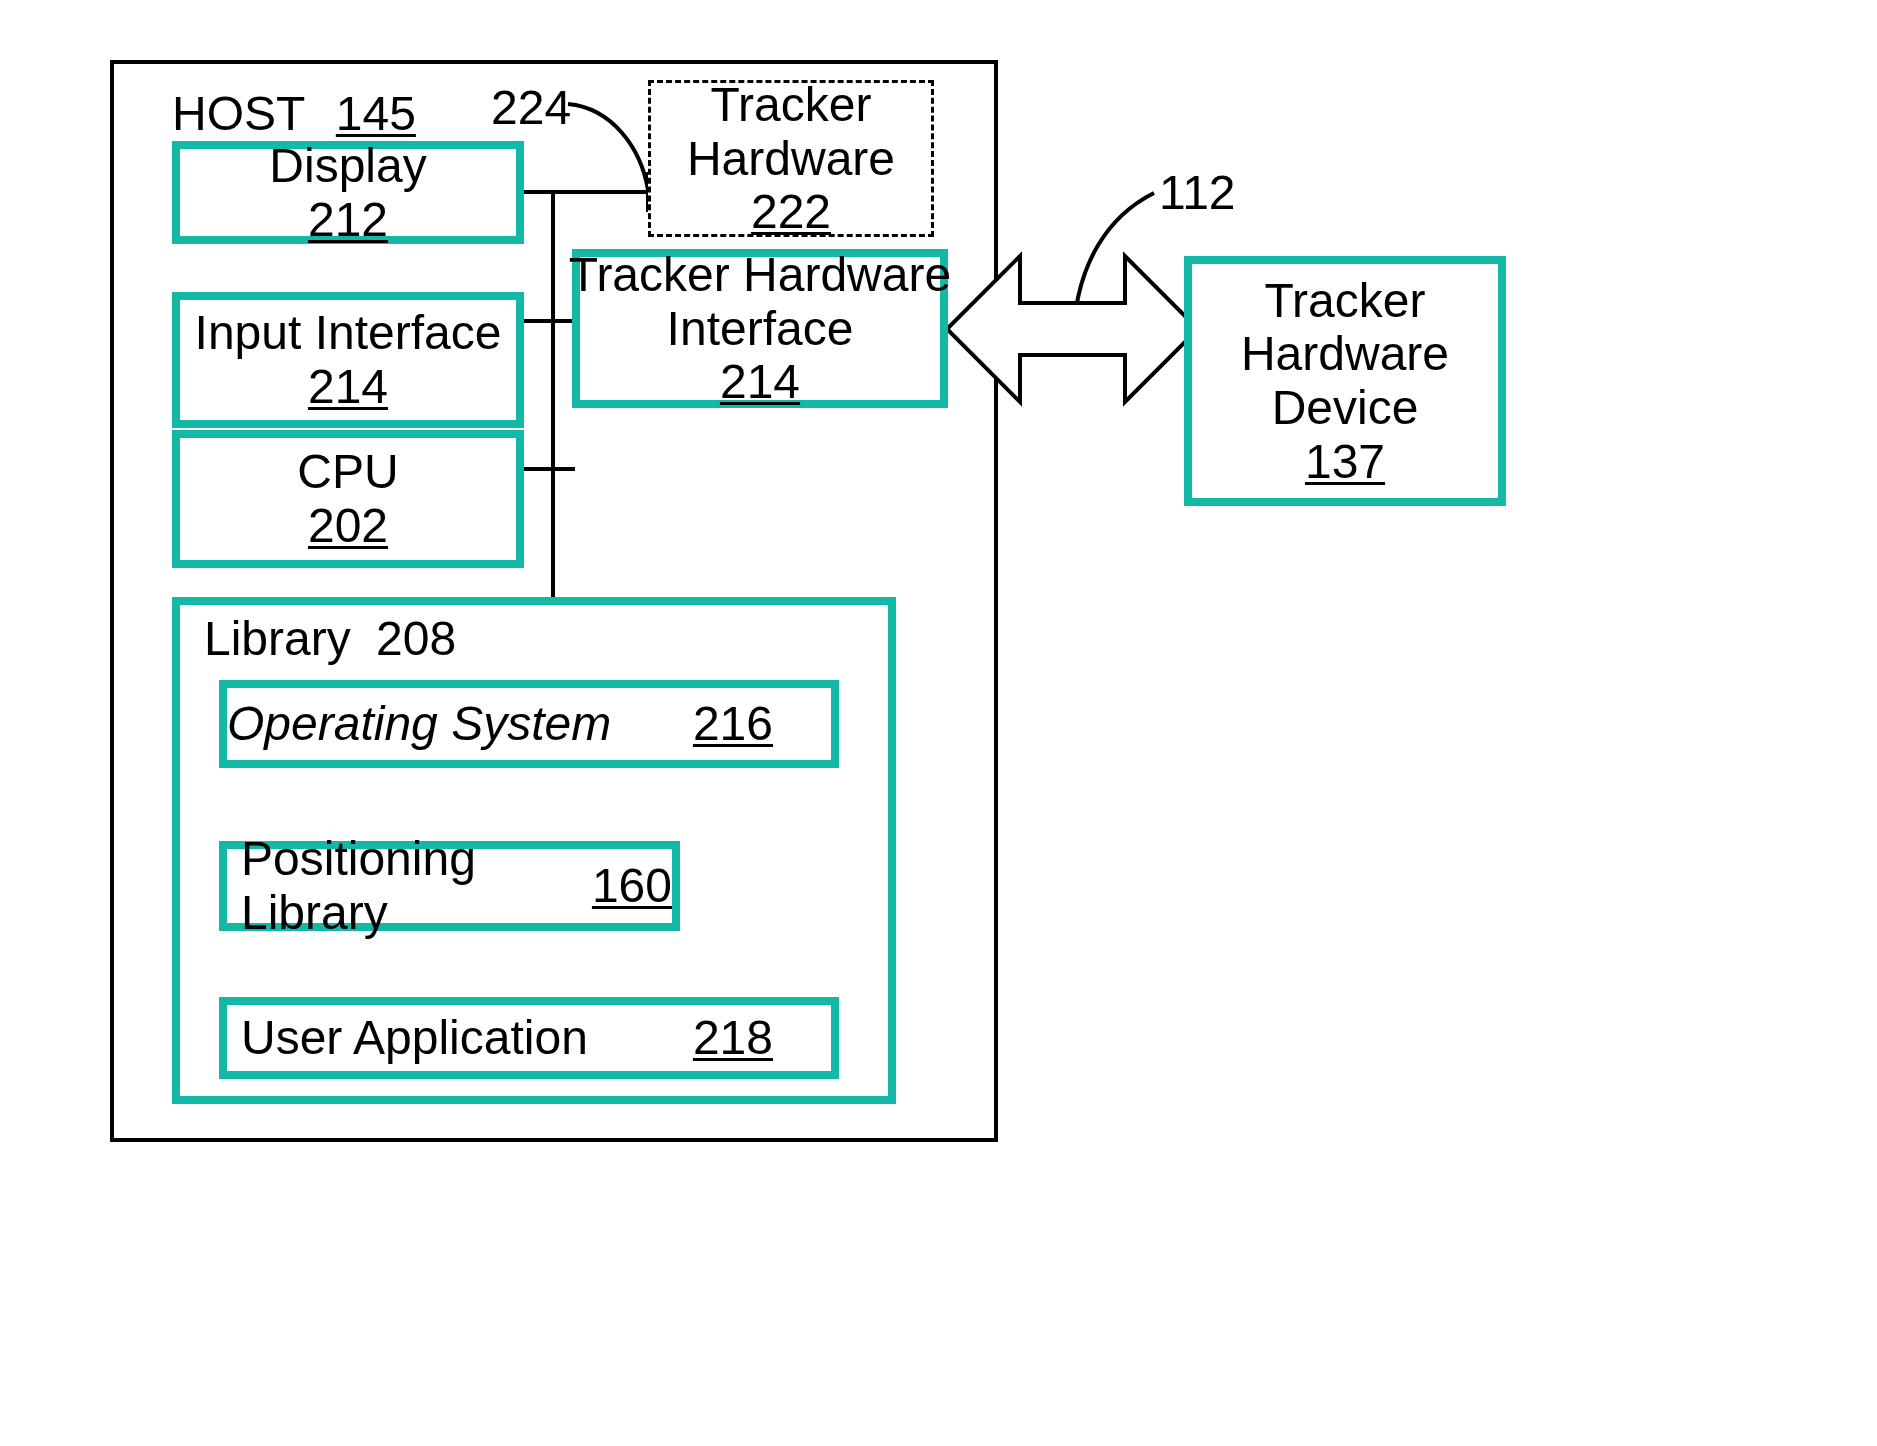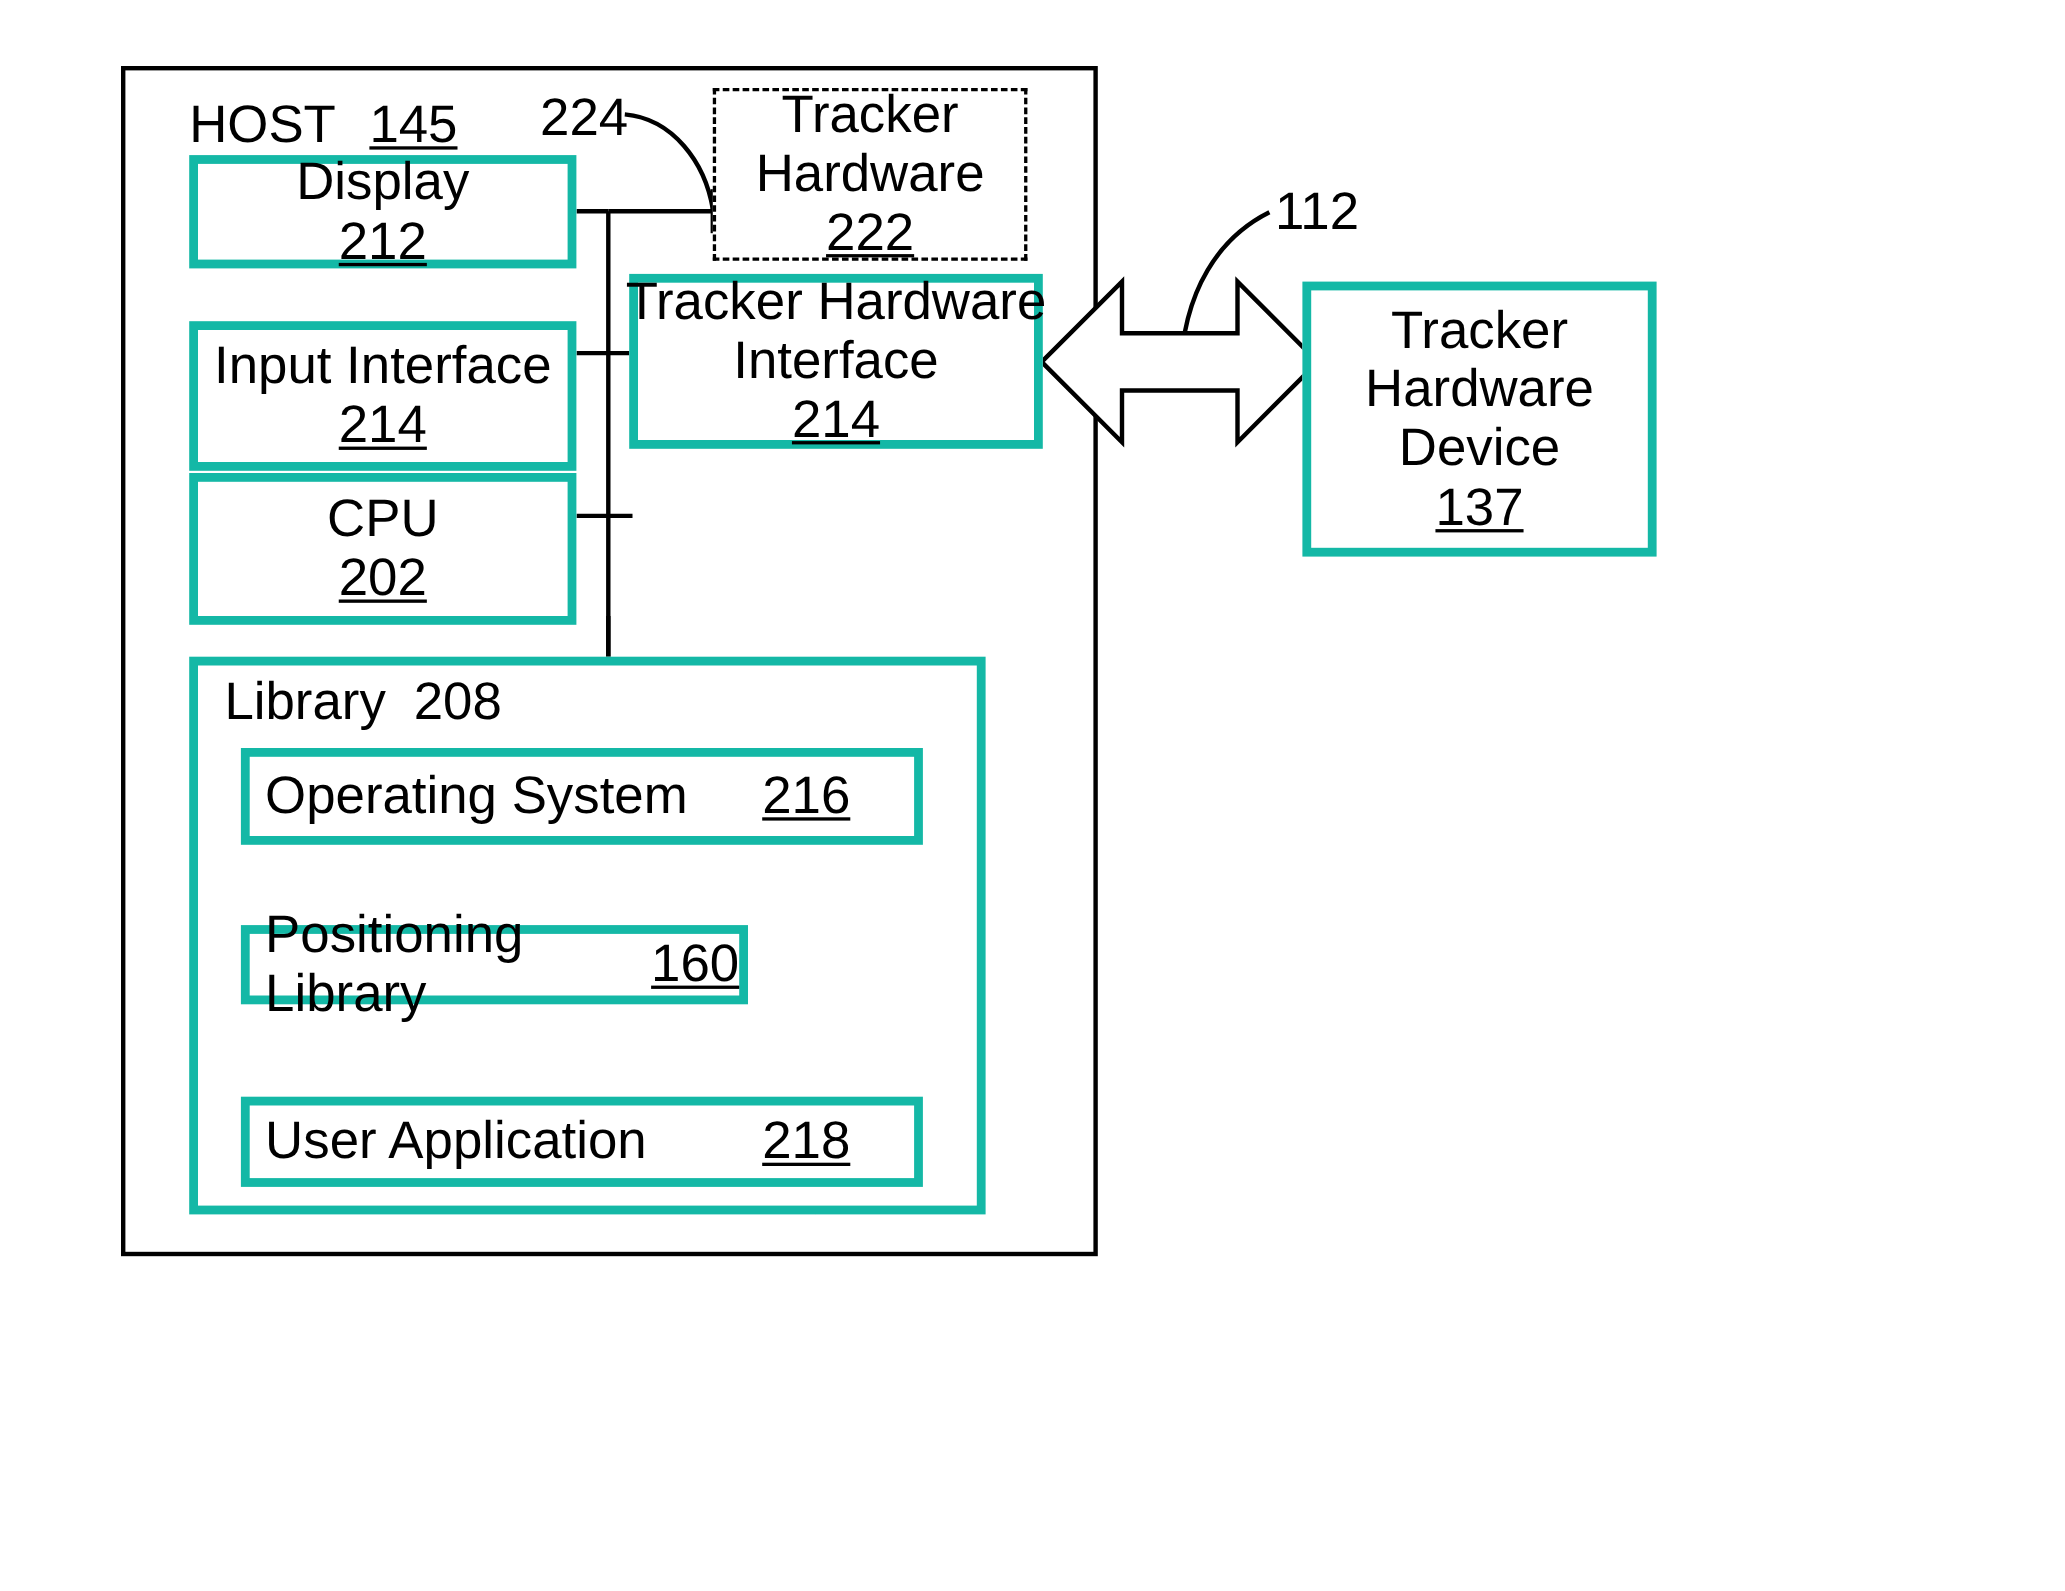--- a/index.html
+++ b/index.html
@@ -117,25 +117,25 @@
                           align-items:flex-start;justify-content:flex-start;">
   </div>
 
   <div class="free s48" style="left:204px; top:613px;">
     <span>Library</span>
     <span style="display:inline-block;width:12px;"></span><span>208</span>
   </div>
 
   <div class="blk" style="left:219px; top:680px; width:620px; height:88px;
                           flex-direction:row;align-items:center;justify-content:flex-start;">
-    <span class="s48" style="margin-left:14px;">Operating System</span>
+    <span class="s48" style="font-style:italic;">Operating System</span>
     <span class="s48 u" style="position:absolute;right:58px;">216</span>
   </div>
 
-  <div class="blk" style="left:219px; top:841px; width:461px; height:72px;
+  <div class="blk" style="left:219px; top:841px; width:461px; height:90px;
                           flex-direction:row;align-items:center;justify-content:flex-start;">
     <span class="s48" style="margin-left:14px;">Positioning Library</span>
     <span class="s48 u" style="margin-left:12px;">160</span>
   </div>
 
   <div class="blk" style="left:219px; top:997px; width:620px; height:82px;
                           flex-direction:row;align-items:center;justify-content:flex-start;">
     <span class="s48" style="margin-left:14px;">User Application</span>
     <span class="s48 u" style="position:absolute;right:58px;">218</span>
   </div>

